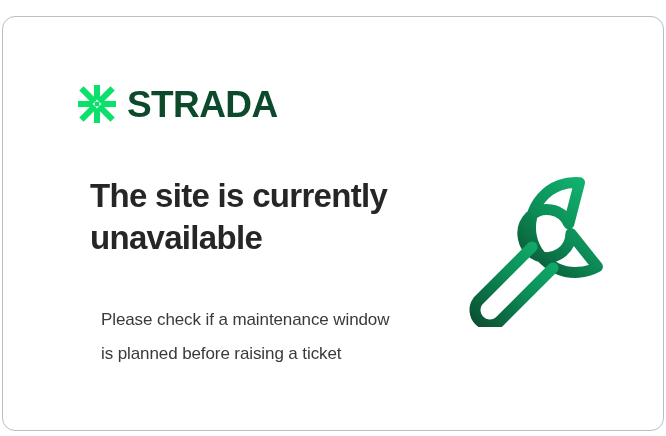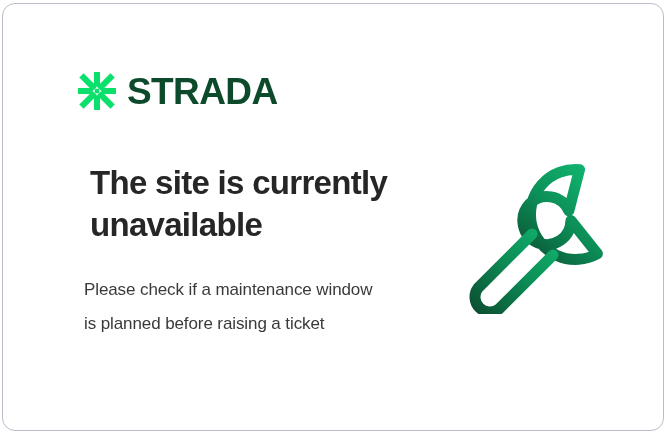--- a/index.html
+++ b/index.html
@@ -13,21 +13,21 @@
     font-family: "Liberation Sans", sans-serif;
     -webkit-font-smoothing: antialiased;
     overflow: hidden;
   }
 
   .page {
     position: relative;
     width: 666px;
     height: 436px;
     box-sizing: border-box;
-    padding: 3px 2px 5px 2px;
+    padding: 16px 2px 5px 2px;
   }
 
   .card {
     position: relative;
     width: 100%;
     height: 100%;
     box-sizing: border-box;
     background: #ffffff;
     border: 1px solid #b9bdc8;
     border-radius: 13px;
@@ -72,21 +72,21 @@
     letter-spacing: -0.7px;
     color: #262626;
   }
 
   
   .body-copy {
     position: absolute;
     left: 81px;
     top: 269px;
     width: 300px;
-    margin: 0;
+    margin: 17px;
     font-size: 17px;
     line-height: 34px;
     font-weight: normal;
     letter-spacing: -0.1px;
     color: #3a3a3a;
   }
 
   
   .wrench {
     position: absolute;

